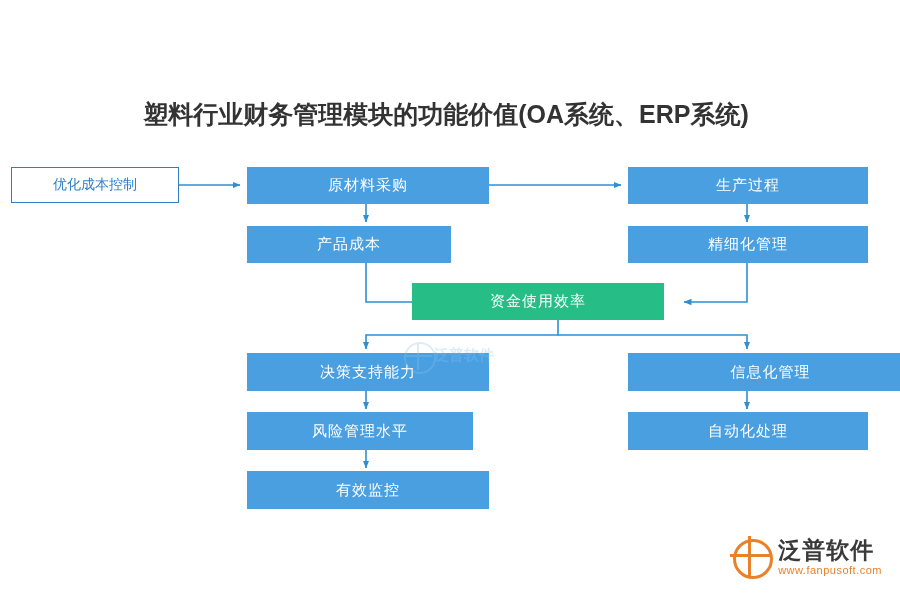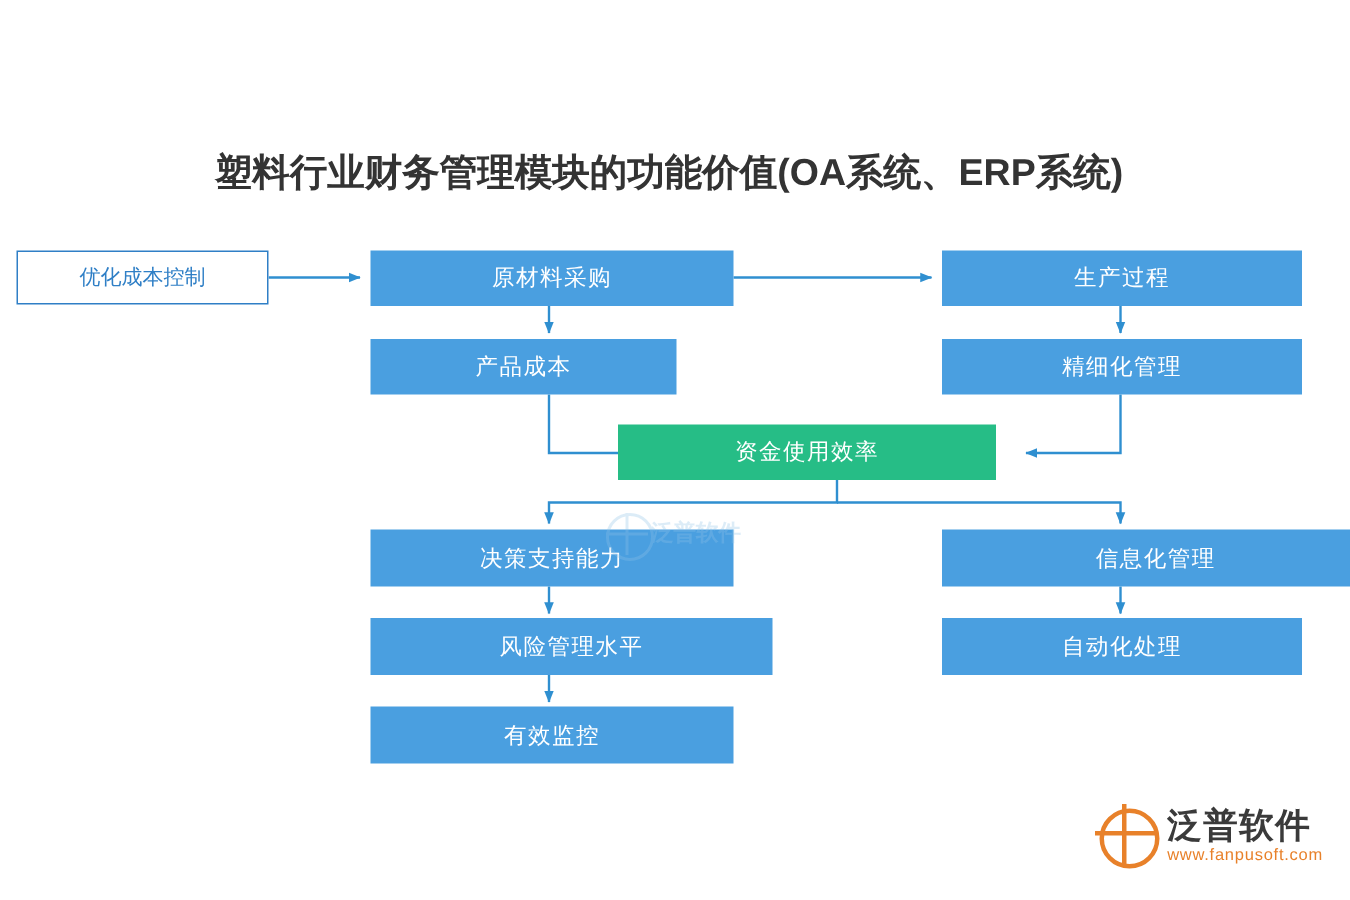--- a/index.html
+++ b/index.html
@@ -211,21 +211,21 @@
   </div>
 
   <div class="node blue" style="left:247px; top:353px; width:242px; height:38px;text-align:center;">
     <span>决策支持能力</span>
   </div>
 
   <div class="node blue" style="left:628px; top:353px; width:285px; height:38px;">
     <span>信息化管理</span>
   </div>
 
-  <div class="node blue" style="left:247px; top:412px; width:268px; height:38px;">
+  <div class="node blue" style="left:247px; top:412px; width:226px; height:38px;">
     <span>风险管理水平</span>
   </div>
 
   <div class="node blue" style="left:628px; top:412px; width:240px; height:38px;">
     <span>自动化处理</span>
   </div>
 
   <div class="node blue" style="left:247px; top:471px; width:242px; height:38px;justify-content:center;">
     <span>有效监控</span>
   </div>

